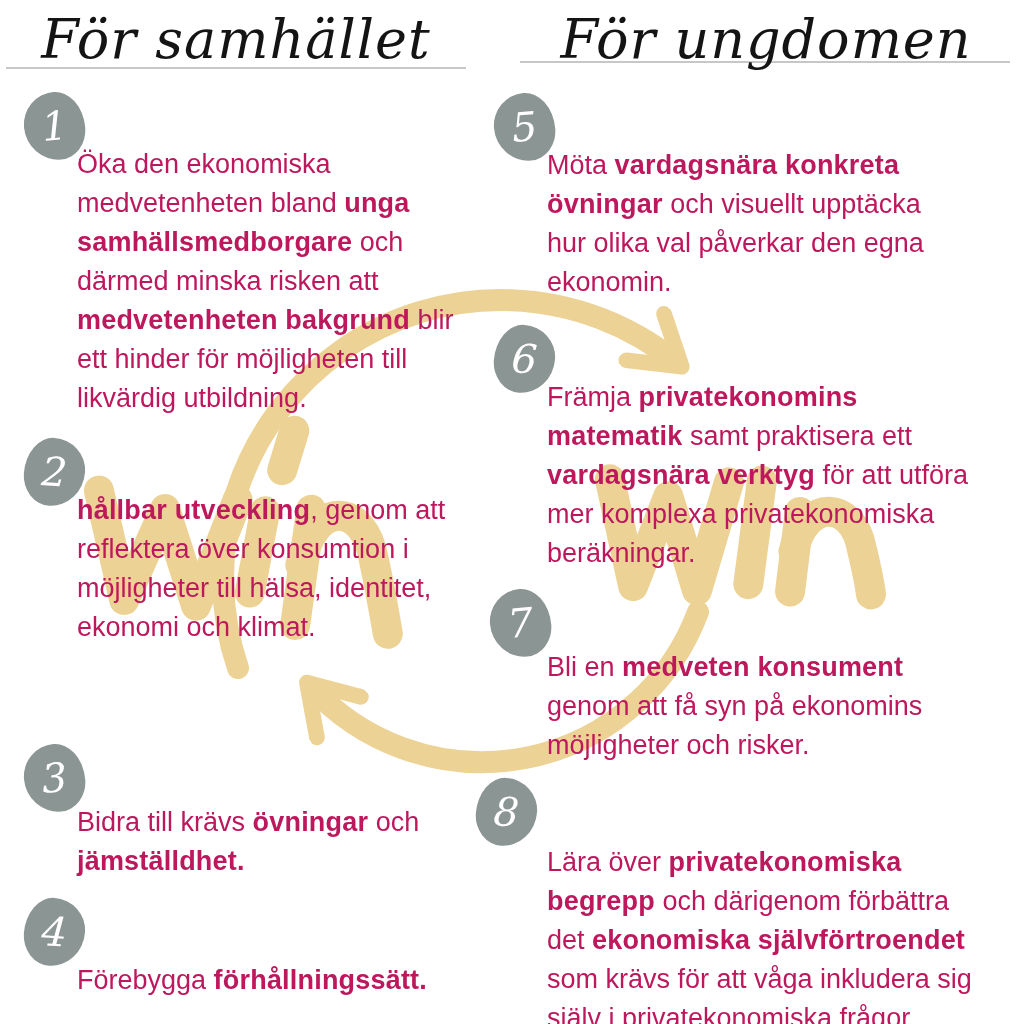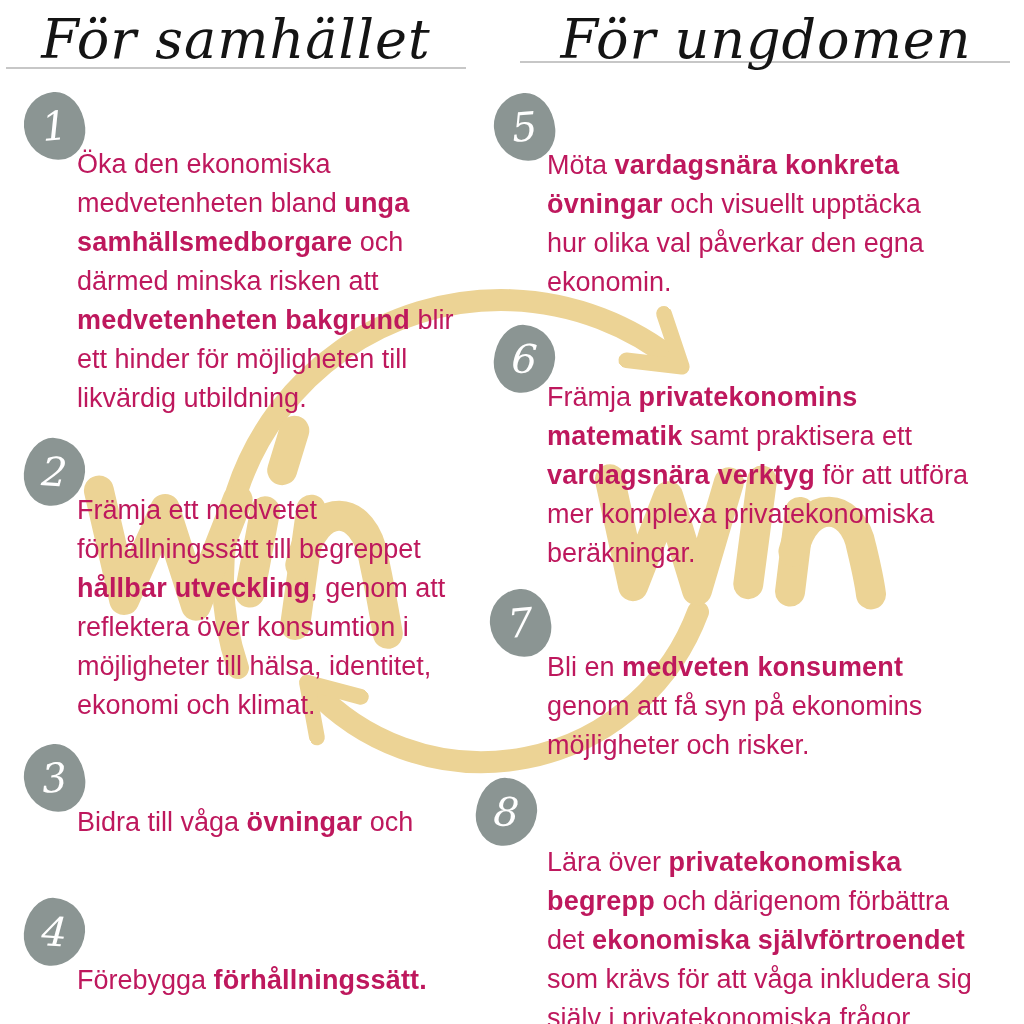--- a/index.html
+++ b/index.html
@@ -100,31 +100,29 @@
         <p class="itext"><span>Öka den ekonomiska
 medvetenheten bland </span><span class="bold">unga
 samhällsmedborgare</span><span> och
 därmed minska risken att
 </span><span class="bold">medvetenheten bakgrund</span><span> blir
 ett hinder för möjligheten till
 likvärdig utbildning.</span></p>
       </div>
       <div class="item">
         <div class="badge">2</div>
-        <p class="itext"><span>Främja ett medvetet
-förhållningssätt till begreppet
-</span><span class="bold">hållbar utveckling</span><span>, genom att
+        <p class="itext"><span class="bold">hållbar utveckling</span><span>, genom att
 reflektera över konsumtion i
 möjligheter till hälsa, identitet,
 ekonomi och klimat.</span></p>
       </div>
       <div class="item">
         <div class="badge">3</div>
-        <p class="itext"><span>Bidra till våga </span><span class="bold">övningar</span><span> och
-</span></p>
+        <p class="itext"><span>Bidra till krävs </span><span class="bold">övningar</span><span> och
+</span><span class="bold">jämställdhet.</span></p>
       </div>
       <div class="item">
         <div class="badge">4</div>
         <p class="itext"><span>Förebygga </span><span class="bold">förhållningssätt.</span></p>
       </div>
     </div>
   <div class="col col-right">
       <div class="item">
         <div class="badge">5</div>
         <p class="itext"><span>Möta </span><span class="bold">vardagsnära konkreta

